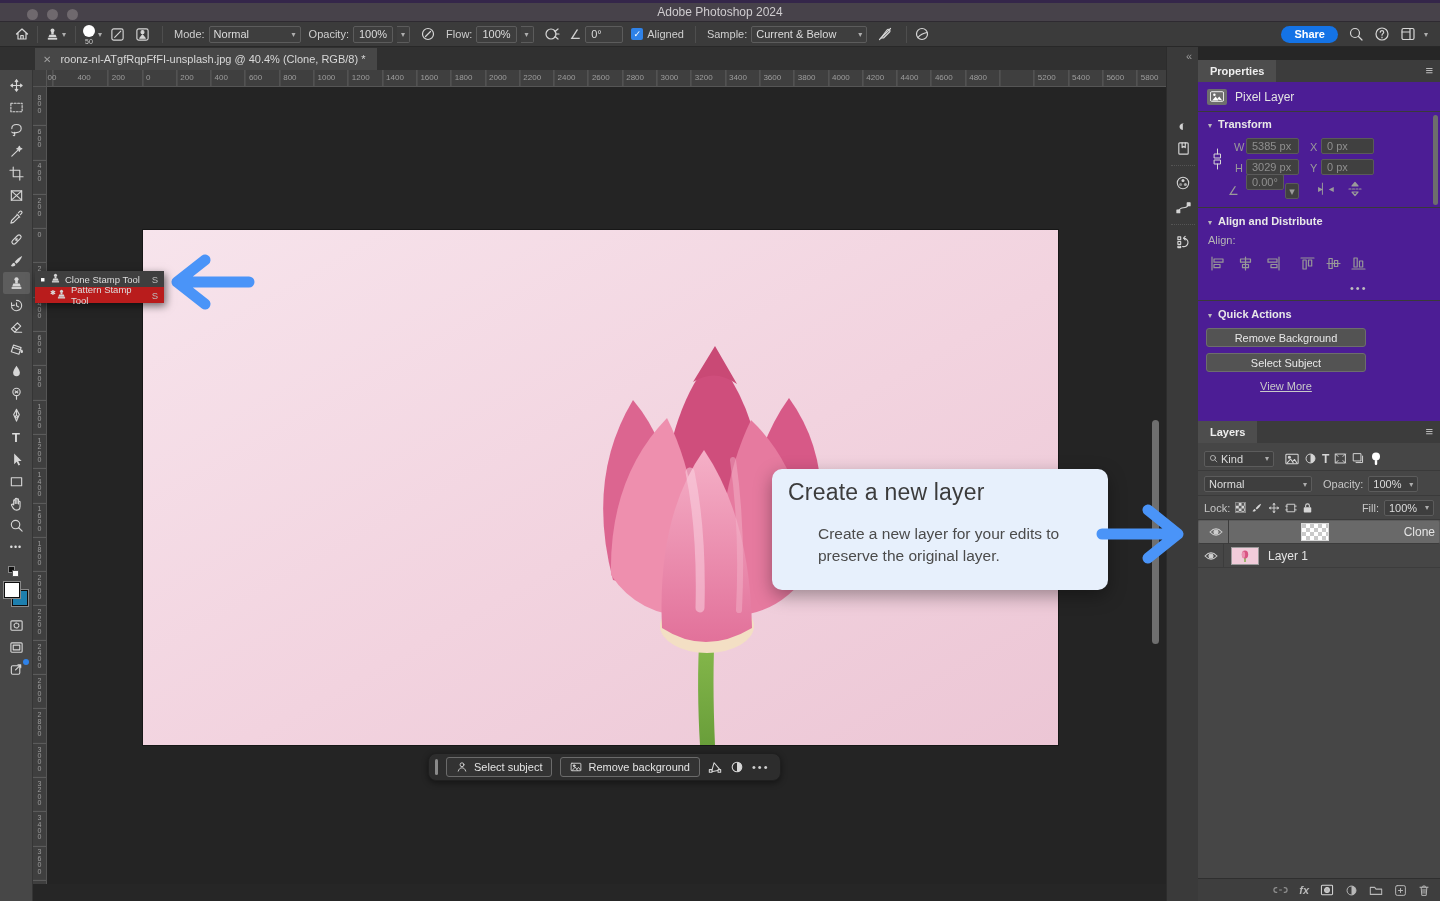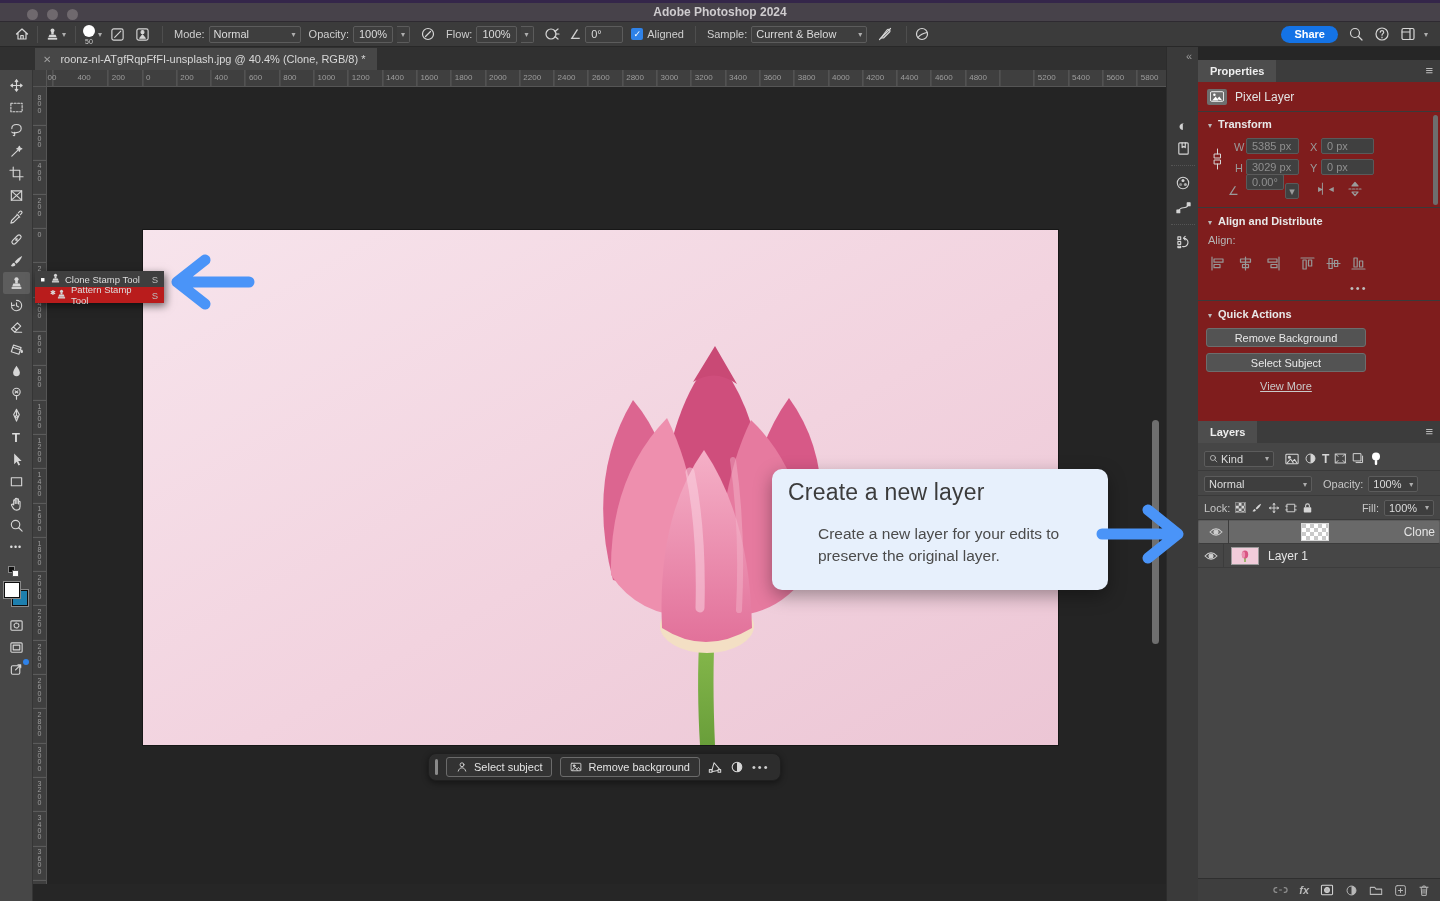--- a/index.html
+++ b/index.html
@@ -5,21 +5,21 @@
   *{margin:0;padding:0;box-sizing:border-box;-webkit-font-smoothing:antialiased}
   html,body{width:1440px;height:901px;overflow:hidden;background:#262626;
     font-family:"Liberation Sans","DejaVu Sans",sans-serif;user-select:none}
   #app{position:relative;width:1440px;height:901px;background:#262626;color:#d8d8d8}
   .abs{position:absolute}
 
   
   .titlebar{position:absolute;left:0;top:0;width:1440px;height:22px;background:#47424a;border-bottom:1px solid #2e2a31}
   .titlebar::before{content:"";position:absolute;left:0;top:0;width:100%;height:3px;background:#34264a}
   .tl-dot{position:absolute;top:9px;width:11px;height:11px;border-radius:50%;background:#6f696e}
-  .tb-title{position:absolute;left:0;right:0;top:5px;text-align:center;font-size:12px;color:#cfcccf;font-weight:bold}
+  .tb-title{position:absolute;left:0;right:0;top:5px;text-align:center;font-size:12px;color:#cfcccf;font-weight:normal}
 
   
   .optionsbar{position:absolute;left:0;top:22px;width:1440px;height:25px;background:#3b3b3b;border-bottom:1px solid #282828;display:flex;align-items:center;font-size:11px;color:#cfcfcf}
   .ob-sep{width:1px;height:17px;background:#4e4e4e;margin:0 7px}
   .ob-item{display:flex;align-items:center;gap:4px;margin:0 4px;white-space:nowrap}
   .sel{display:inline-flex;align-items:center;justify-content:space-between;background:#3e3e3e;border:1px solid #5c5c5c;border-radius:2px;height:17px;padding:0 4px;color:#dcdcdc}
   .sel .car{color:#aeaeae;font-size:8px;margin-left:6px}
   .field{display:inline-flex;align-items:center;background:#3e3e3e;border:1px solid #5c5c5c;border-radius:2px;height:17px;padding:0 5px;color:#dcdcdc}
   .fcar{display:inline-flex;align-items:center;justify-content:center;background:#3e3e3e;border:1px solid #5c5c5c;border-left:none;border-radius:0 2px 2px 0;height:17px;width:13px;color:#aeaeae;font-size:8px}
   .checkbox{width:12px;height:12px;background:#2f82e8;border-radius:2px;color:#fff;font-size:9px;line-height:12px;text-align:center}
@@ -76,21 +76,21 @@
   
   .dock{position:absolute;left:1166px;top:47px;width:32px;height:854px;background:#3a3a3a;border-left:1px solid #2c2c2c}
   .dock .collapse{position:absolute;top:3px;right:6px;color:#9b9b9b;font-size:11px}
   .dock-ico{position:absolute;left:6px;width:20px;height:20px;display:flex;align-items:center;justify-content:center;color:#d2d2d2;font-size:15px}
   .dock-div{position:absolute;left:4px;width:24px;border-top:1px dotted #555}
 
   
   .panel-head{position:absolute;height:22px;background:#3c3c3c;width:242px}
   .panel-tab{position:absolute;left:0;top:0;height:22px;background:#4d4d4d;display:flex;align-items:center;padding:0 12px;font-size:11px;font-weight:bold;color:#eee}
   .ham{position:absolute;right:7px;top:3px;color:#bbb;font-size:13px}
-  .props{position:absolute;left:1198px;top:60px;width:242px;height:361px;background:#7f1d1d;font-size:11px}
+  .props{position:absolute;left:1198px;top:60px;width:242px;height:361px;background:#4c1d95;font-size:11px}
   .props .pl-row{position:absolute;left:0;top:22px;width:242px;height:30px;display:flex;align-items:center;gap:8px;padding-left:9px;border-bottom:1px solid #3a3a3a}
   .pl-ico{width:20px;height:16px;background:#6e6e6e;border-radius:2px;display:flex;align-items:center;justify-content:center}
   .sec-h{position:absolute;font-weight:bold;color:#e8e8e8;font-size:11px}
   .sec-h .chev{color:#bbb;font-size:8px;margin-right:6px}
   .tf-lab{position:absolute;color:#9a9a9a}
   .tf-field{position:absolute;background:#404040;border:1px solid #5a5a5a;border-radius:2px;height:16px;display:flex;align-items:center;padding:0 5px;color:#8f8f8f}
   .qa-btn{position:absolute;left:8px;width:160px;height:19px;background:#535353;border:1px solid #6d6d6d;border-radius:3px;display:flex;align-items:center;justify-content:center;color:#e8e8e8;font-size:11px}
   .viewmore{position:absolute;left:8px;width:160px;text-align:center;color:#c9c9c9;text-decoration:underline;font-size:11px}
   .pdiv{position:absolute;left:0;width:242px;border-top:1px solid #3a3a3a}
   .dots3{letter-spacing:2px;color:#bdbdbd;font-size:11px}

